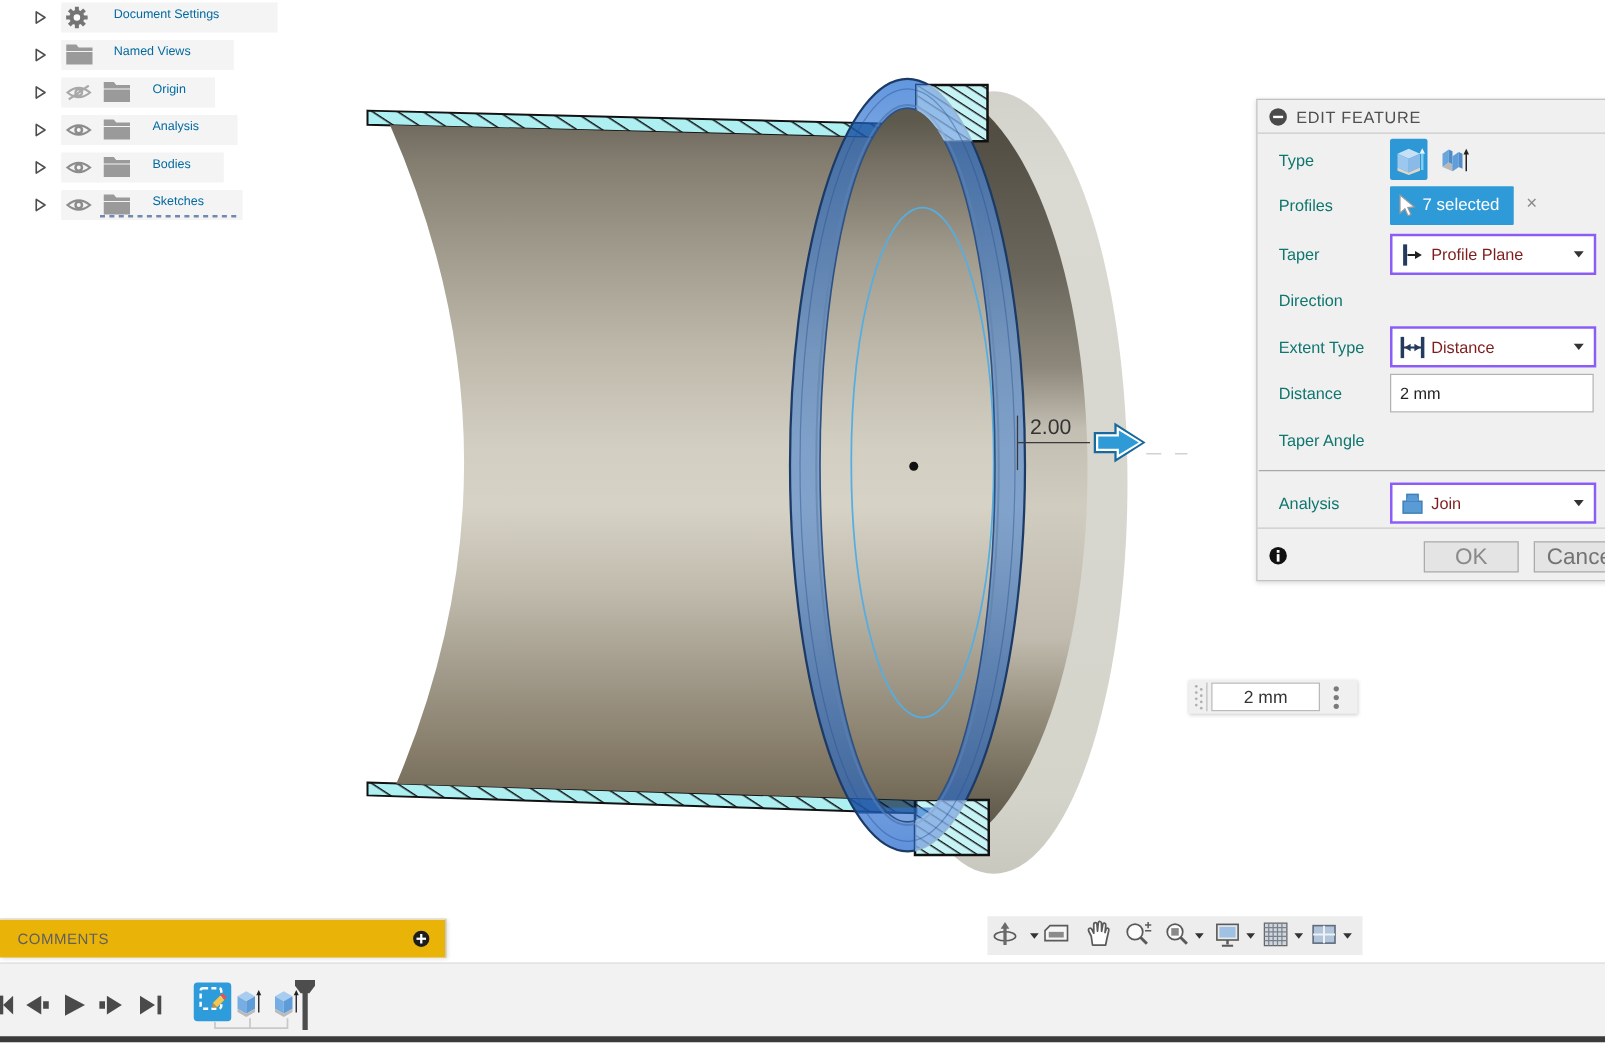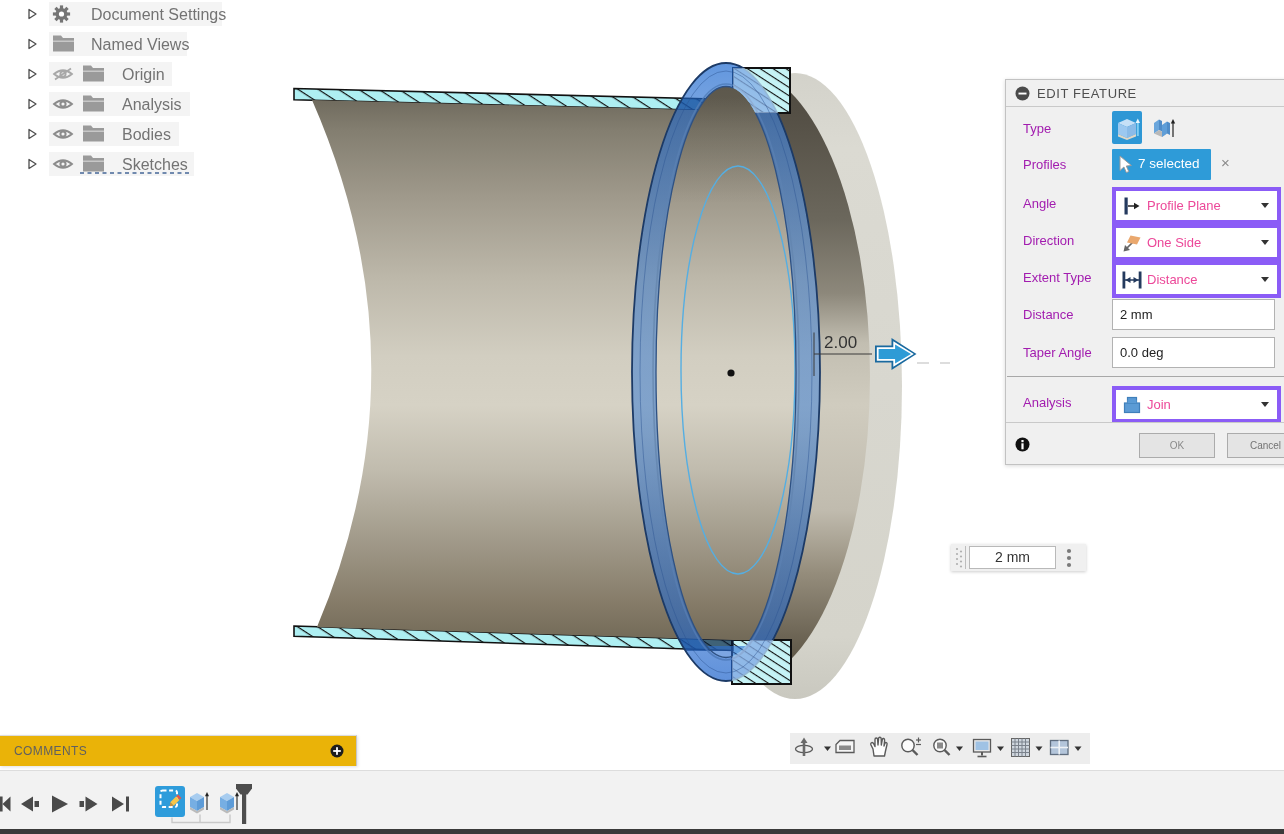--- a/index.html
+++ b/index.html
@@ -1,37 +1,37 @@
 <!DOCTYPE html>
 <html><head>
 <meta charset="utf-8">
 <style>
   html,body{margin:0;padding:0;}
   body{width:1284px;height:834px;overflow:hidden;background:#fff;
        font-family:"Liberation Sans", sans-serif;position:relative;}
   .abs{position:absolute;}
   .trowbg{position:absolute;background:#f4f4f4;height:24px;top:0;}
-  .ttxt{position:absolute;font-size:16px;color:#737373;top:4px;white-space:nowrap;}
+  .ttxt{position:absolute;font-size:10px;color:#0369a1;top:4px;white-space:nowrap;}
   
   #dlg{position:absolute;left:1005px;top:79px;width:308px;height:384px;
        background:#f0f0f0;border:1px solid #c2c2c2;box-shadow:0 1px 4px rgba(0,0,0,.15);}
   #dlghead{position:absolute;left:0;top:0;width:100%;height:26px;border-bottom:1px solid #c9c9c9;}
   #dlghead span{position:absolute;left:31px;top:6px;font-size:13px;color:#4f4f4f;letter-spacing:.6px;}
-  .lbl{position:absolute;left:17px;font-size:13px;color:#a21caf;white-space:nowrap;}
+  .lbl{position:absolute;left:17px;font-size:13px;color:#0f766e;white-space:nowrap;}
   .drop{position:absolute;left:106px;width:161px;height:29px;background:#fff;
-        border:4px solid #8b5cf6;font-size:13px;color:#ec4899;}
+        border:2px solid #8b5cf6;font-size:13px;color:#7f1d1d;}
   .drop .dtxt{position:absolute;left:31px;top:7px;}
   .caret{position:absolute;right:8px;top:12px;width:0;height:0;
          border-left:4.5px solid transparent;border-right:4.5px solid transparent;
          border-top:5.5px solid #333;}
   .inp{position:absolute;left:106px;width:161px;height:29px;background:#fff;
        border:1px solid #b2b2b2;font-size:13px;color:#222;}
   .inp span{position:absolute;left:7px;top:7px;}
   .btn{position:absolute;height:23px;background:#e4e4e4;border:1px solid #ababab;
-       font-size:10px;text-align:center;}
+       font-size:18px;text-align:center;}
 </style>
 </head>
 <body>
 
 <svg class="abs" id="scene" width="1284" height="834" viewBox="0 0 1284 834" style="left:0;top:0">
 <defs>
   <linearGradient id="metal" x1="0" y1="97" x2="0" y2="648" gradientUnits="userSpaceOnUse">
     <stop offset="0" stop-color="#6e695c"></stop>
     <stop offset="0.06" stop-color="#837e70"></stop>
     <stop offset="0.18" stop-color="#9f998b"></stop>
@@ -225,21 +225,21 @@
 <div id="dlg">
   <div id="dlghead">
     <svg class="abs" style="left:9px;top:6px" width="15" height="15">
       <circle cx="7.5" cy="7.5" r="7" fill="#4a4a4a"></circle>
       <rect x="3.5" y="6.6" width="8" height="1.9" fill="#fff"></rect>
     </svg>
     <span>EDIT FEATURE</span>
   </div>
   <div class="lbl" style="top:41px">Type</div>
   <div class="lbl" style="top:77px">Profiles</div>
-  <div class="lbl" style="top:116px">Angle</div>
+  <div class="lbl" style="top:116px">Taper</div>
   <div class="lbl" style="top:153px">Direction</div>
   <div class="lbl" style="top:190px">Extent Type</div>
   <div class="lbl" style="top:227px">Distance</div>
   <div class="lbl" style="top:265px">Taper Angle</div>
   <div class="lbl" style="top:315px">Analysis</div>
 
   <div class="abs" style="left:106px;top:31px;width:30px;height:33px;background:#2e97d5;border-radius:2px"></div>
   <svg class="abs" style="left:109px;top:36px" width="25" height="24" id="typeic1">
     <path d="M3,7 L12,3 L21,7 L12,11 Z" fill="#c6e0f7"></path>
     <path d="M3,7 L12,11 L12,22 L3,18 Z" fill="#9cc8f0"></path>
@@ -265,48 +265,36 @@
   <div class="abs" style="left:132px;top:76px;font-size:13.5px;color:#fff">7 selected</div>
   <div class="abs" style="left:215px;top:74px;font-size:15px;color:#8a8a8a">×</div>
 
   <div class="drop" style="top:107px">
       <svg class="abs" id="ic-start" style="left:6px;top:5px" width="20" height="20">
       <rect x="2.5" y="1.5" width="3.2" height="17" fill="#243a5e"></rect>
       <line x1="6" y1="10" x2="12.5" y2="10" stroke="#222" stroke-width="1.5"></line>
       <path d="M12,6.8 L17.5,10 L12,13.2 Z" fill="#222"></path>
     </svg>
       <span class="dtxt">Profile Plane</span>
-      <span class="caret"></span>
-    </div>
-  <div class="drop" style="top:144px">
-      <svg class="abs" id="ic-dir" style="left:6px;top:5px" width="20" height="20">
-      <line x1="14" y1="6" x2="4" y2="16" stroke="#666" stroke-width="1.7"></line>
-      <path d="M1.5,18.5 L8,17 L3,12 Z" fill="#666"></path>
-      <path d="M8.5,2.5 L18.5,4.5 L15,11.5 L5,9.5 Z" fill="#eaa86e"></path>
-    </svg>
-      <span class="dtxt">One Side</span>
       <span class="caret"></span>
     </div>
   <div class="drop" style="top:181px">
       <svg class="abs" id="ic-ext" style="left:5px;top:5px" width="22" height="20">
       <rect x="1.5" y="1.5" width="2.8" height="17" fill="#243a5e"></rect>
       <rect x="17.7" y="1.5" width="2.8" height="17" fill="#243a5e"></rect>
       <line x1="4" y1="10" x2="18" y2="10" stroke="#243a5e" stroke-width="1.5"></line>
       <path d="M4.5,10 L9.5,7 L9.5,13 Z" fill="#243a5e"></path>
       <path d="M17.5,10 L12.5,7 L12.5,13 Z" fill="#243a5e"></path>
     </svg>
       <span class="dtxt">Distance</span>
       <span class="caret"></span>
     </div>
   <div class="inp" style="top:219px">
       <span>2 mm</span>
     </div>
-  <div class="inp" style="top:257px">
-      <span>0.0 deg</span>
-    </div>
   <div class="abs" style="left:1px;top:296px;width:306px;height:1px;background:#a8a8a8"></div>
   <div class="drop" style="top:306px">
       <svg class="abs" id="ic-join" style="left:6px;top:5px" width="20" height="20">
       <rect x="5.5" y="2.5" width="9" height="6.5" fill="#5b9bd5" stroke="#3f7fba" stroke-width="1.2"></rect>
       <rect x="2.5" y="8" width="15" height="9.5" fill="#5b9bd5" stroke="#3f7fba" stroke-width="1.2"></rect>
       <rect x="5.5" y="5" width="9" height="3" fill="#5b9bd5"></rect>
     </svg>
       <span class="dtxt">Join</span>
       <span class="caret"></span>
     </div>

